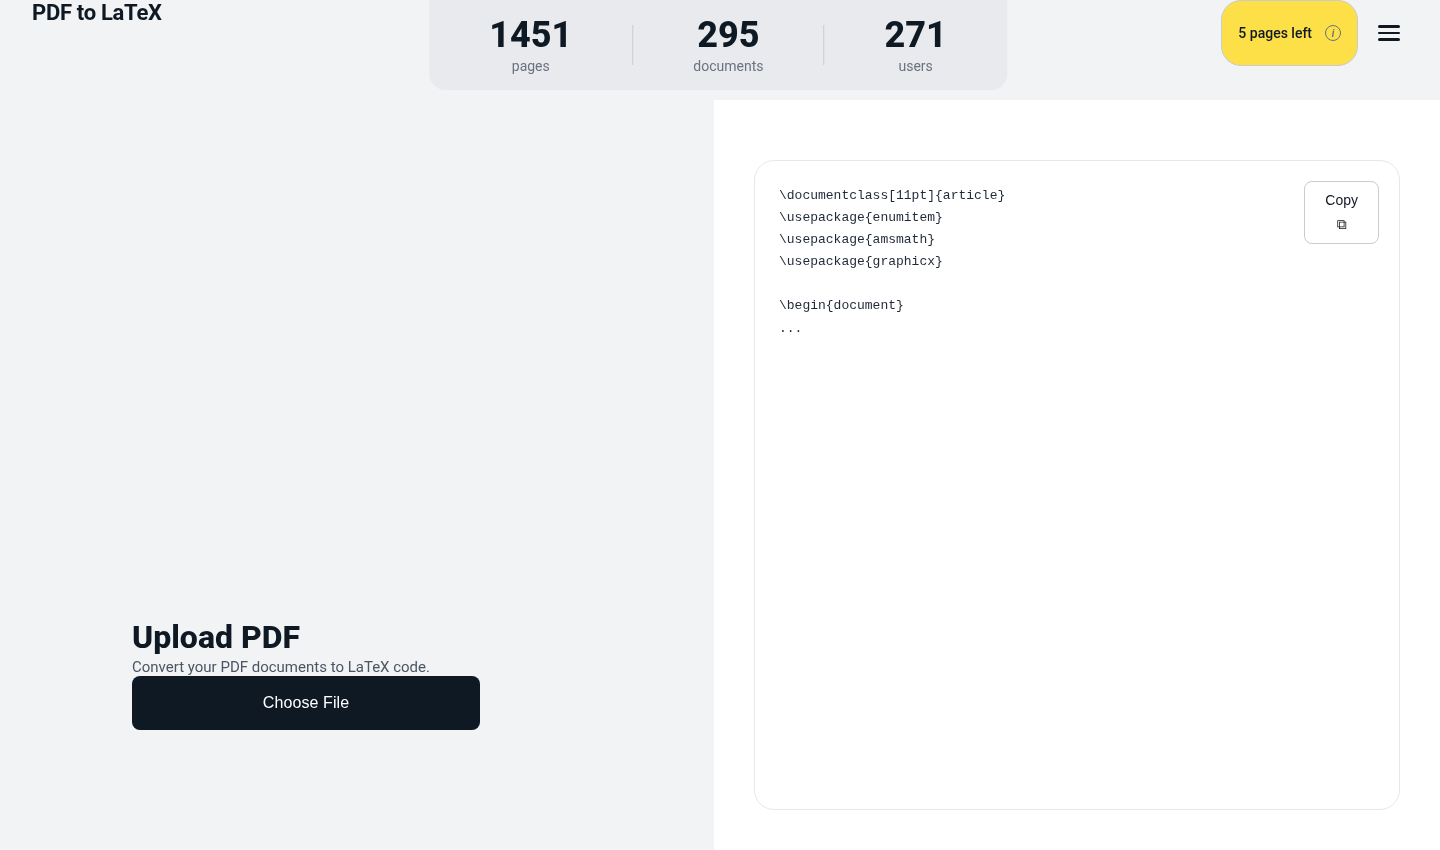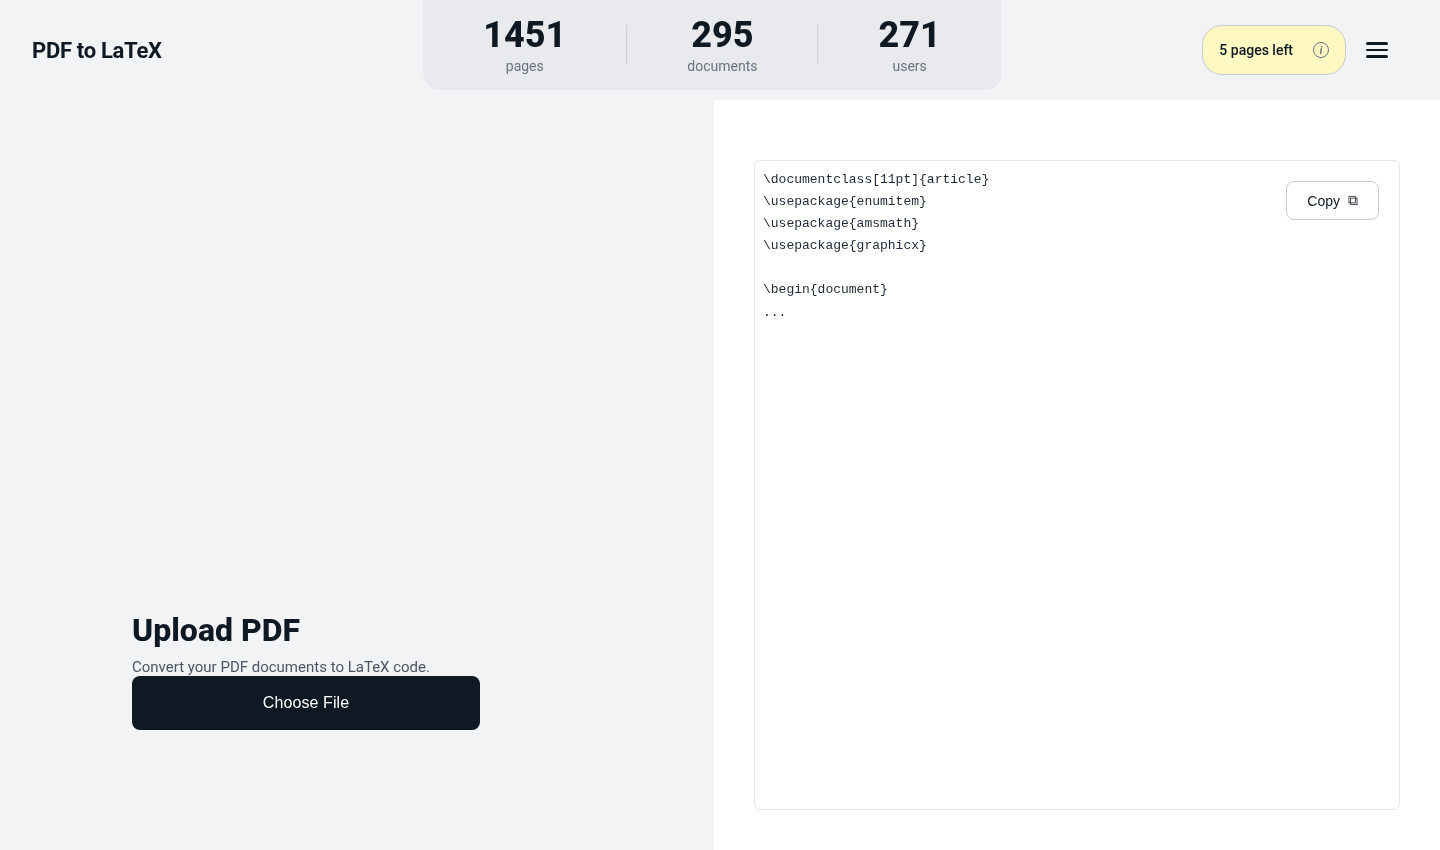--- a/index.html
+++ b/index.html
@@ -15,24 +15,24 @@
       height: 850px;
       overflow: hidden;
       position: relative;
     }
 
     
     .header {
       position: absolute;
       top: 0;
       left: 0;
-      right: 16px;
+      right: 4px;
       height: 100px;
       display: flex;
-      align-items: center;
+      align-items: flex-start;
       justify-content: space-between;
       padding: 0 32px;
       background: #f1f3f5;
       z-index: 10;
     }
 
     .logo {
       font-size: 22px;
       font-weight: 700;
       color: #0f1923;
@@ -83,28 +83,28 @@
     
     .header-right {
       display: flex;
       align-items: center;
       gap: 16px;
     }
 
     .pages-left-badge {
       border: 1.5px solid #c8cbd0;
       border-radius: 20px;
-      padding: 16px 16px;
-      display: flex;
-      align-items: center;
-      gap: 20px;
+      padding: 24px 16px;
+      display: flex;
+      align-items: center;
+      gap: 13px;
       font-size: 14px;
       color: #0f1923;
       font-weight: 500;
-      background: #fef9c3;
+      background: #fde047;
     }
 
     .info-icon {
       width: 16px;
       height: 16px;
       border-radius: 50%;
       border: 1.5px solid #6b7280;
       display: flex;
       align-items: center;
       justify-content: center;
@@ -148,21 +148,21 @@
       flex-direction: column;
       align-items: flex-start;
       justify-content: flex-end;
       padding: 0 0 120px 132px;
     }
 
     .upload-title {
       font-size: 32px;
       font-weight: 800;
       color: #0f1923;
-      margin-bottom: 9px;
+      margin-bottom: 2px;
     }
 
     .upload-subtitle {
       font-size: 15px;
       color: #4b5563;
     }
 
     .choose-file-btn {
       width: 348px;
       padding: 18px;
@@ -189,22 +189,22 @@
     .result-title {
       font-size: 26px;
       font-weight: 700;
       color: #0f1923;
       margin-bottom: 24px;
     }
 
     .result-box {
       flex: 1;
       border: 1.5px solid #e5e7eb;
-      border-radius: 6px;
-      padding: 8px;
+      border-radius: 20px;
+      padding: 24px;
       position: relative;
       display: flex;
       flex-direction: column;
       background: white;
     }
 
     .latex-code {
       font-family: 'Courier New', Courier, monospace;
       font-size: 13px;
       color: #1f2937;
@@ -221,20 +221,21 @@
       border-radius: 8px;
       background: white;
       padding: 10px 20px;
       font-size: 14px;
       font-weight: 500;
       color: #0f1923;
       cursor: pointer;
       display: flex;
       align-items: center;
       gap: 8px;
+      flex-direction: column;
     }
 
     .copy-icon {
       font-size: 14px;
     }
   </style>
 </head>
 <body>
 
 <header class="header">

